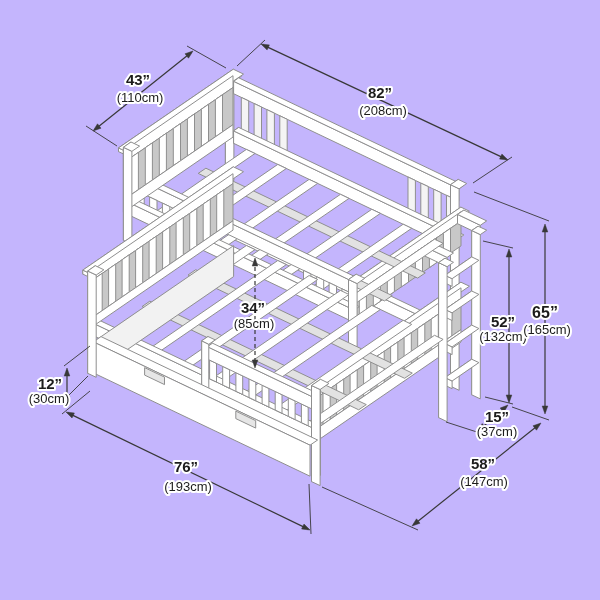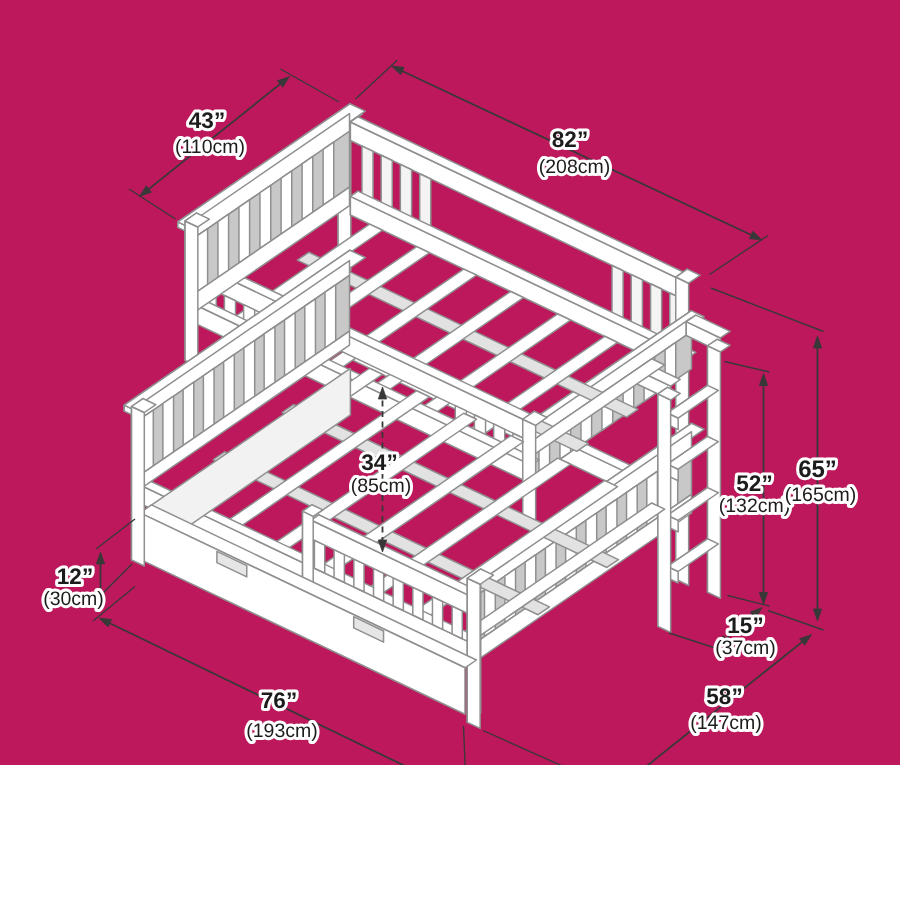--- a/index.html
+++ b/index.html
@@ -1,16 +1,16 @@
 <!DOCTYPE html>
 <html><head>
 <meta charset="utf-8">
 <style>
   html,body{margin:0;padding:0;background:#ffffff;}
-  .stage{width:600px;height:510px;background:#be185d;position:relative;overflow:hidden;}
+  .stage{width:600px;height:600px;background:#c4b5fd;position:relative;overflow:hidden;}
   svg{display:block;}
   svg text{
     font-family:"Liberation Sans",sans-serif;
     fill:#1c1c1c;
     text-anchor:middle;
     paint-order:stroke;
     stroke:#ffffff;
     stroke-width:4px;
     stroke-linejoin:round;
   }

